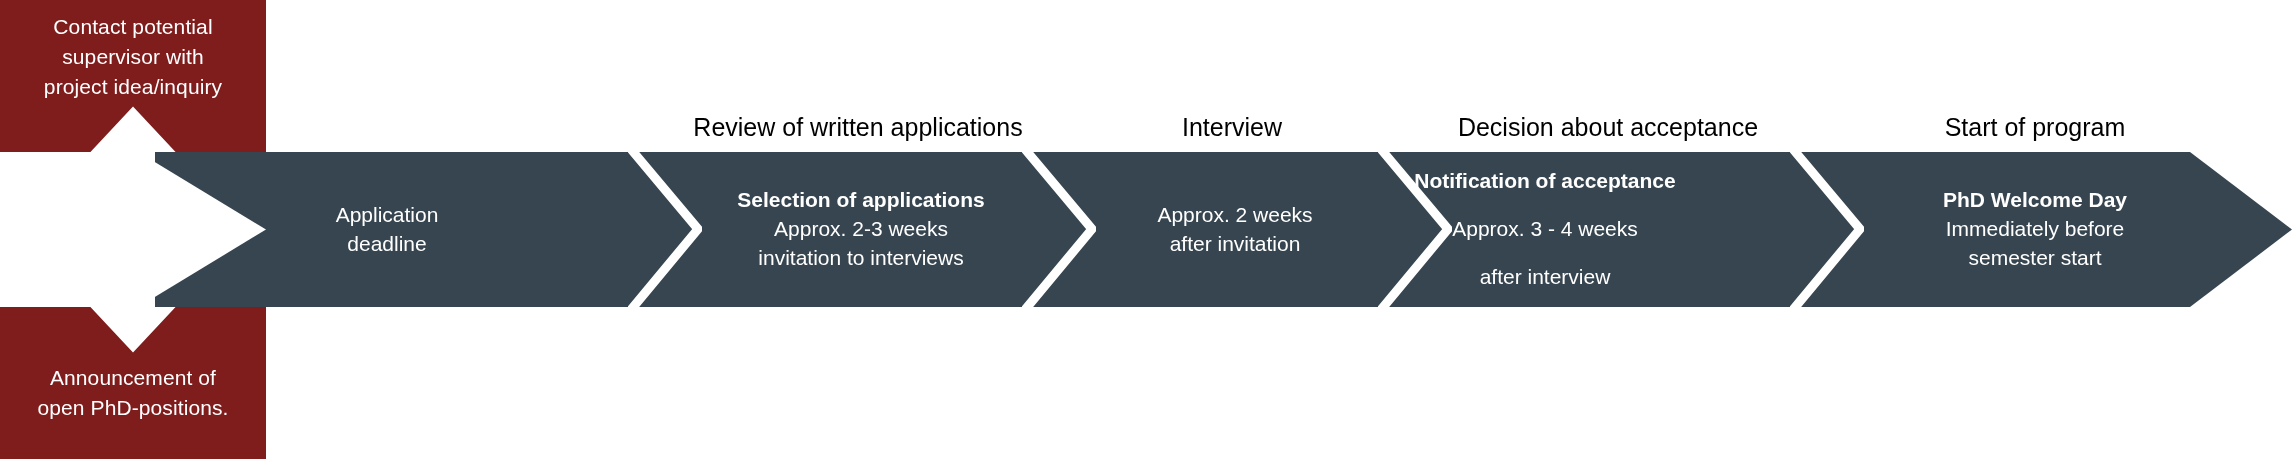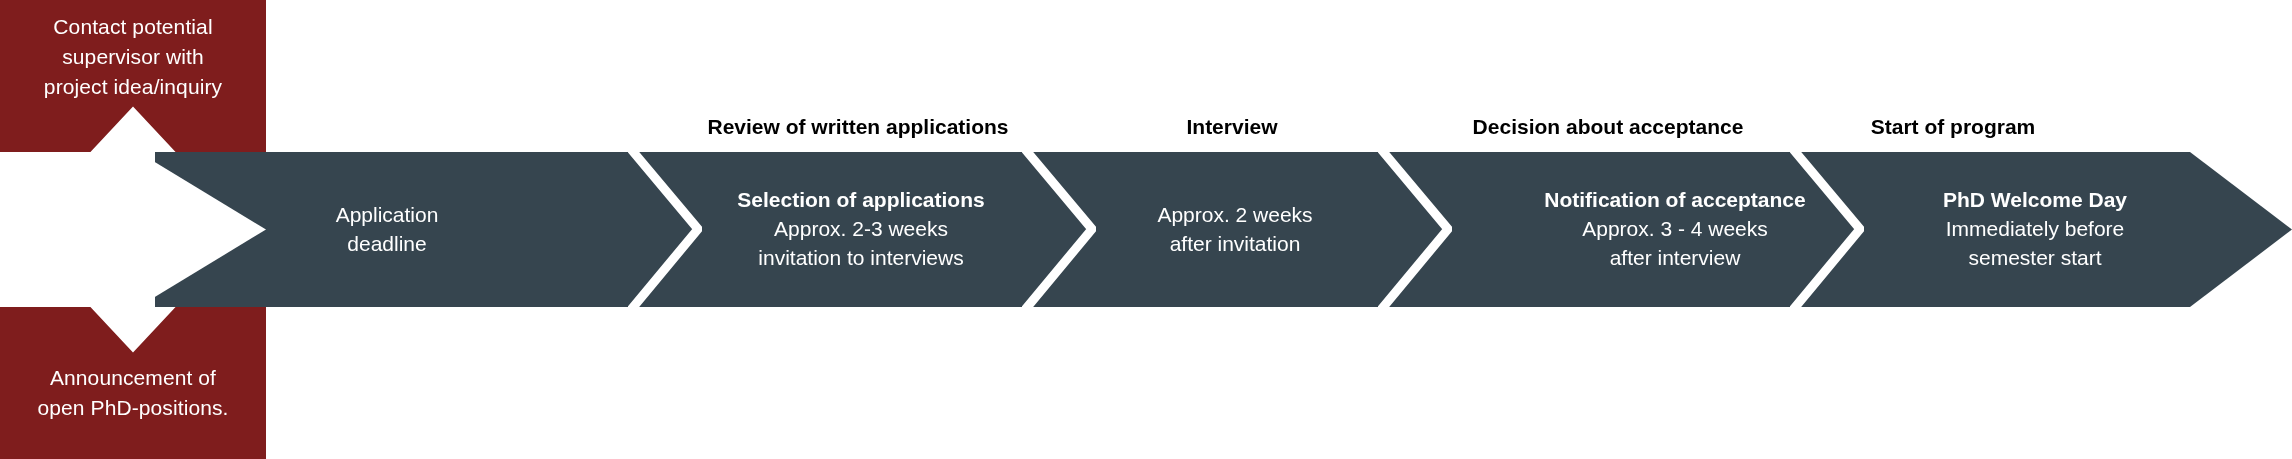--- a/index.html
+++ b/index.html
@@ -99,22 +99,22 @@
   .seg-line.bold {
     font-weight: bold;
   }
 
   
   .seg-header {
     position: absolute;
     top: 112px;
     height: 30px;
     color: #000000;
-    font-size: 21px;
-    font-weight: bold;
+    font-size: 25px;
+    font-weight: normal;
     text-align: center;
     line-height: 30px;
     white-space: nowrap;
   }
 </style>
 </head>
 <body>
 
 <div id="diagram">
 
@@ -154,39 +154,39 @@
   </div>
   <div class="chevron-sep" style="left:1790px;">
     <svg width="74" height="155" viewBox="0 0 74 155" xmlns="http://www.w3.org/2000/svg">
       <polyline points="2,-4 70,77 2,159" fill="none" stroke="#ffffff" stroke-width="9"></polyline>
     </svg>
   </div>
 
   <div class="seg-header" style="left:628px; width:460px;">Review of written applications</div>
   <div class="seg-header" style="left:1022px; width:420px;">Interview</div>
   <div class="seg-header" style="left:1378px; width:460px;">Decision about acceptance</div>
-  <div class="seg-header" style="left:1708px; width:490px;text-align:center;">Start of program</div>
+  <div class="seg-header" style="left:1790px; width:490px;text-align:center;">Start of program</div>
 
   <div class="seg-body" style="left:152px; width:470px;">
     <div class="seg-line">Application</div>
     <div class="seg-line">deadline</div>
   </div>
 
   <div class="seg-body" style="left:636px; width:450px;">
     <div class="seg-line bold">Selection of applications</div>
     <div class="seg-line">Approx. 2-3 weeks</div>
     <div class="seg-line">invitation to interviews</div>
   </div>
 
   <div class="seg-body" style="left:1030px; width:410px;">
     <div class="seg-line">Approx. 2 weeks</div>
     <div class="seg-line">after invitation</div>
   </div>
 
-  <div class="seg-body" style="left:1450px; width:450px;">
+  <div class="seg-body" style="left:1320px; width:450px;gap:19px;">
     <div class="seg-line bold">Notification of acceptance</div>
     <div class="seg-line">Approx. 3 - 4 weeks</div>
     <div class="seg-line">after interview</div>
   </div>
 
   <div class="seg-body" style="left:1800px; width:470px;align-items:center;">
     <div class="seg-line bold">PhD Welcome Day</div>
     <div class="seg-line">Immediately before</div>
     <div class="seg-line">semester start</div>
   </div>

